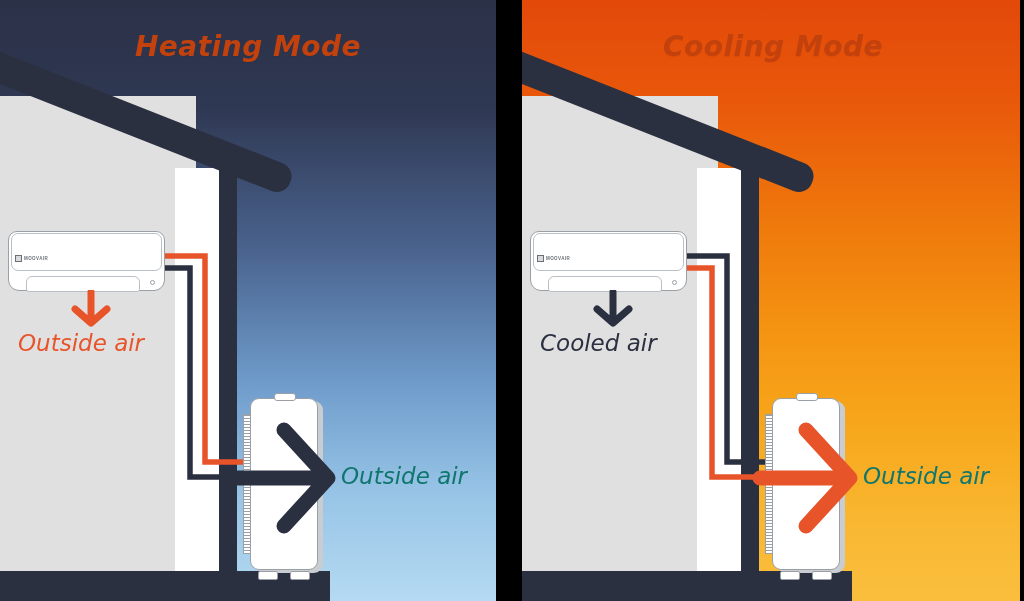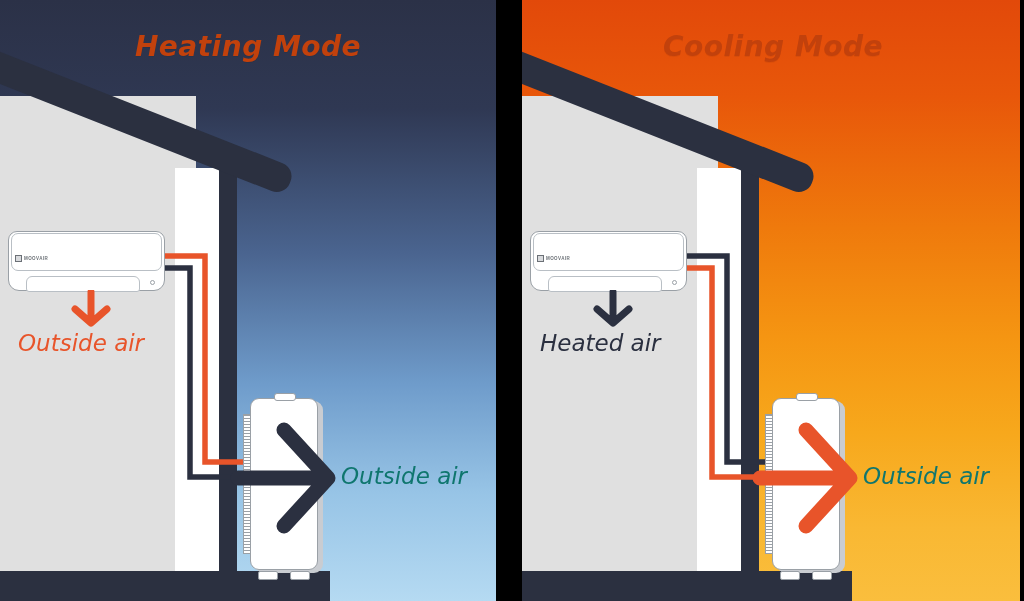--- a/index.html
+++ b/index.html
@@ -159,21 +159,21 @@
         <span class="word">MOOVAIR</span>
       </div>
       <div class="vent"></div>
       <div class="led"></div>
     </div>
 
     <svg class="ind-arrow" viewBox="0 0 42 38">
       <path d="M 21 2 L 21 30 M 5 19 L 21 33 L 37 19" fill="none" stroke="#2B3040" stroke-width="7" stroke-linecap="round" stroke-linejoin="round"></path>
     </svg>
 
-    <div class="ind-label" style="color:#2B3040">Heated air</div>
+    <div class="ind-label" style="color:#2B3040">Cooled air</div>
 
     <div class="outdoor">
       <div class="shadow"></div>
       <div class="shell"></div>
       <div class="cap"></div>
       <div class="grill"></div>
       <div class="foot f1"></div>
       <div class="foot f2"></div>
     </div>
 

